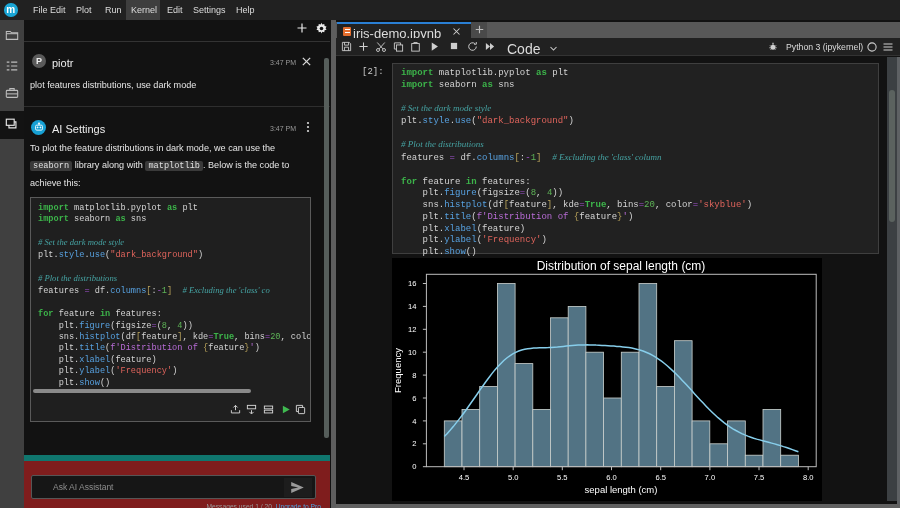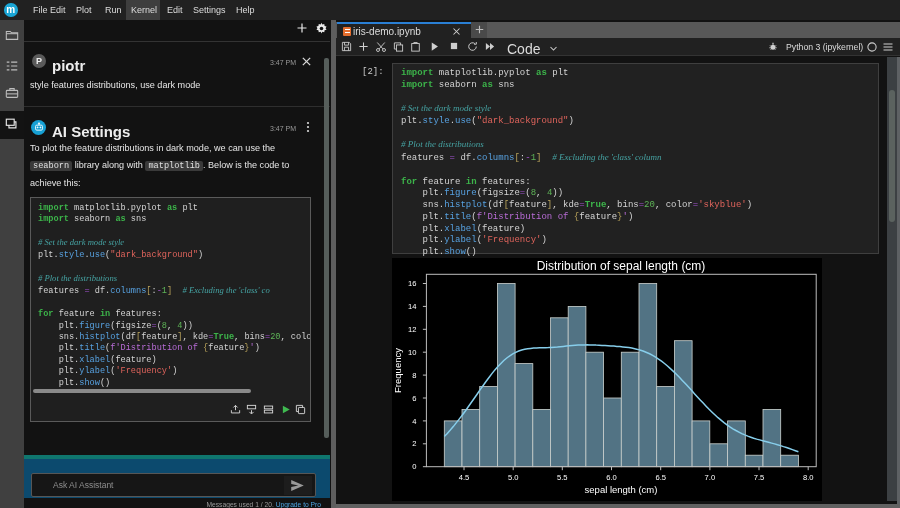--- a/index.html
+++ b/index.html
@@ -11,50 +11,50 @@
 #menubar .mi { position:absolute; top:0; height:20px; line-height:20px; }
 #logo { position:absolute; left:4px; top:3px; width:13.5px; height:13.5px; border-radius:50%; background:#1aa6d6; color:#fff; font-size:10px; font-weight:bold; text-align:center; line-height:14px; }
 #kernelhl { position:absolute; left:126px; top:0; width:34px; height:20px; background:#3e3e3e; }
 
 #sidebar { position:absolute; left:0; top:20px; width:24px; height:488px; background:#404040; }
 #sidebar svg { position:absolute; left:5px; width:14px; height:14px; }
 #sbactive { position:absolute; left:0; top:91px; width:24px; height:28px; background:#131313; }
 
 #chat { position:absolute; left:24px; top:20px; width:306px; height:488px; background:#121212; color:#e4e4e4; }
 #chat-head { position:absolute; left:0; top:0; width:306px; height:22px; border-bottom:1px solid #333; }
-.msg-name { font-weight:bold; font-size:15px; color:#ededed; }
+.msg-name { font-weight:normal; font-size:11px; color:#ededed; }
 .msg-time { position:absolute; font-size:7px; color:#9a9a9a; }
 .chip { font-family:"Liberation Mono",monospace; font-size:8.6px; background:#3a3a3a; color:#e0e0e0; padding:0 3px; border-radius:2px; }
 #codeblock { position:absolute; left:6px; top:177px; width:281px; height:225px; border:1px solid #5a5a5a; background:#1f1f1f; }
 #codeblock pre { position:absolute; left:7px; top:5px; font-family:"Liberation Mono",monospace; font-size:8.6px; line-height:11.45px; white-space:pre; color:#d4d4d4; width:272px; overflow:hidden; }
 #cb-scroll { position:absolute; left:2px; top:191px; width:218px; height:4px; background:#8a8a8a; border-radius:2px; }
 .kw { color:#3cb44a; font-weight:bold; }
 .df { color:#57a1e0; }
 .cm { color:#45a2a2; font-style:italic;font-family:Liberation Serif, serif; }
 .st { color:#e0645c; }
 .fs { color:#b86cd6; }
 .nm { color:#5eb457; }
 .op { color:#a855d6; }
 .bk { color:#b8a25a; }
 .chat-p { position:absolute; left:6px; width:292px; font-size:9.1px; line-height:17px; color:#e6e6e6; }
-#chat-inputarea { position:absolute; left:0; top:435px; width:306px; height:43px; background:#0c4a6e; border-top:4px solid #0f766e; }
+#chat-inputarea { position:absolute; left:0; top:435px; width:306px; height:53px; background:#7f1d1d; border-top:6px solid #0f766e; }
 #askbox { position:absolute; left:7px; top:14px; width:285px; height:24px; border:1px solid #565656; border-radius:2px; background:#161616; }
 #askbox .ph { position:absolute; left:21px; top:6px; font-size:8.5px; color:#8e8e8e; }
 #sendbtn { position:absolute; right:3px; top:2px; width:28px; height:19px; background:#1d1d1d; }
 #msgsused { position:absolute; right:9px; top:42px; font-size:6.7px; color:#9a9a9a; }
 #msgsused a { color:#4da3e0; text-decoration:underline; }
 
 #chatsb { position:absolute; left:323.5px; top:58px; width:5.5px; height:380px; background:#565e5b; border-radius:2px; }
 #splitter { position:absolute; left:330.5px; top:20px; width:5.5px; height:488px; background:#5e5e5e; }
 
 #nb { position:absolute; left:336px; top:20px; width:564px; height:488px; background:#121212; }
 #tabbar { position:absolute; left:0; top:2px; width:564px; height:16px; background:#585858; }
 #tab1 { position:absolute; left:1px; top:0; width:134px; height:16px; background:#212121; border-top:2px solid #2a7fd4; }
 #tab1 .ticon { position:absolute; left:6px; top:3px; width:8px; height:9px; background:#e46e2e; border-radius:1px; }
-#tab1 .tname { position:absolute; left:16px; top:2px; font-size:10px; color:#dcdcdc; }
+#tab1 .tname { position:absolute; left:16px; top:2px; font-size:13px; color:#dcdcdc; }
 #tabplus { position:absolute; left:135px; top:0; width:16px; height:16px; background:#4a4a4a; }
 #toolbar { position:absolute; left:0; top:18px; width:564px; height:18px; background:#212121; border-bottom:1px solid #333; }
 #toolbar svg { position:absolute; top:3px; }
 #prompt { position:absolute; left:26px; top:47px; font-family:"Liberation Mono",monospace; font-size:9px; color:#c9c9c9; }
 #cell { position:absolute; left:56px; top:43px; width:487px; height:191px; background:#212121; border:1px solid #3f3f3f; }
 #cell pre { position:absolute; left:8px; top:4px; font-family:"Liberation Mono",monospace; font-size:9px; line-height:11.73px; white-space:pre; color:#d4d4d4; }
 #nbvscroll { position:absolute; left:551px; top:37px; width:9.5px; height:444px; background:#3c4043; }
 #nbedge { position:absolute; left:560.5px; top:37px; width:3.5px; height:451px; background:#5e6164; }
 #nbvthumb { position:absolute; left:2px; top:33px; width:5.5px; height:132px; background:#5b625f; border-radius:3px; }
 #nbhscroll { position:absolute; left:0; top:483.5px; width:564px; height:4.5px; background:#616161; z-index:6; }
@@ -106,21 +106,21 @@
           <circle cx="8" cy="8" r="2.2" fill="#111"></circle>
         </svg>
     </div>
 
     <div class="abs" style="left:8px;top:34px;width:14px;height:14px;border-radius:50%;background:#5a5a5a;color:#eee;font-size:9px;font-weight:bold;text-align:center;line-height:14px">P</div>
     <span class="abs msg-name" style="left:28px;top:37px">piotr</span>
     <span class="msg-time" style="left:246px;top:39px">3:47 PM</span>
     <svg class="abs" style="left:277px;top:36px;width:11px;height:11px" viewBox="0 0 12 12" stroke="#d8d8d8" stroke-width="1.4">
         <path d="M2 2 L10 10 M10 2 L2 10"></path>
       </svg>
-    <div class="chat-p" style="top:57px">style features distributions, use dark mode</div>
+    <div class="chat-p" style="top:57px">plot features distributions, use dark mode</div>
     <div class="abs" style="left:0;top:85.5px;width:306px;border-top:1px solid #2e2e2e"></div>
 
     <div class="abs" style="left:7px;top:100px;width:15px;height:15px;border-radius:50%;background:#17a0d4"></div>
     <svg class="abs" style="left:9.5px;top:102px;width:10px;height:10px" viewBox="0 0 16 16" fill="none" stroke="#fff" stroke-width="1.4">
         <rect x="2.5" y="5" width="11" height="8" rx="2"></rect>
         <circle cx="5.8" cy="8.6" r="0.8" fill="#fff"></circle>
         <circle cx="10.2" cy="8.6" r="0.8" fill="#fff"></circle>
         <path d="M8 5 V2.8"></path>
         <circle cx="8" cy="2.2" r="1" fill="#fff"></circle>
       </svg>

